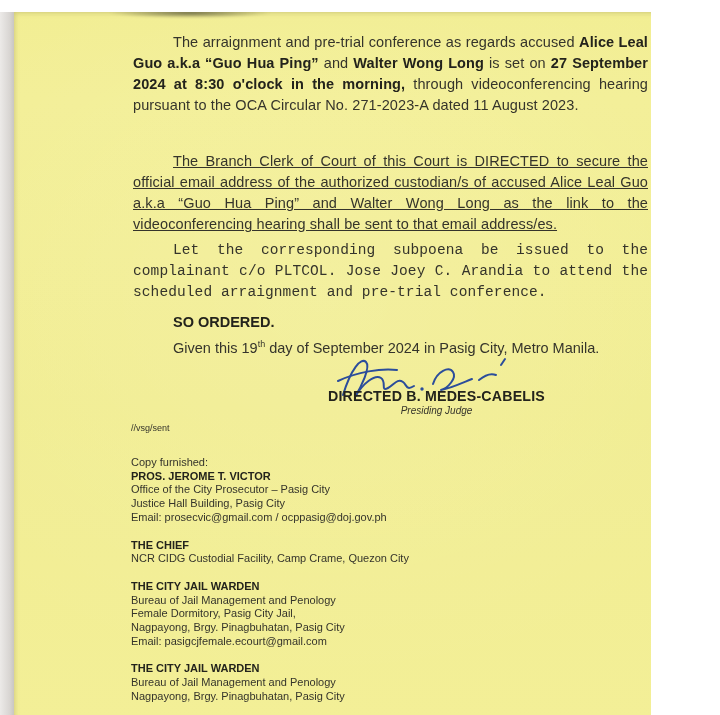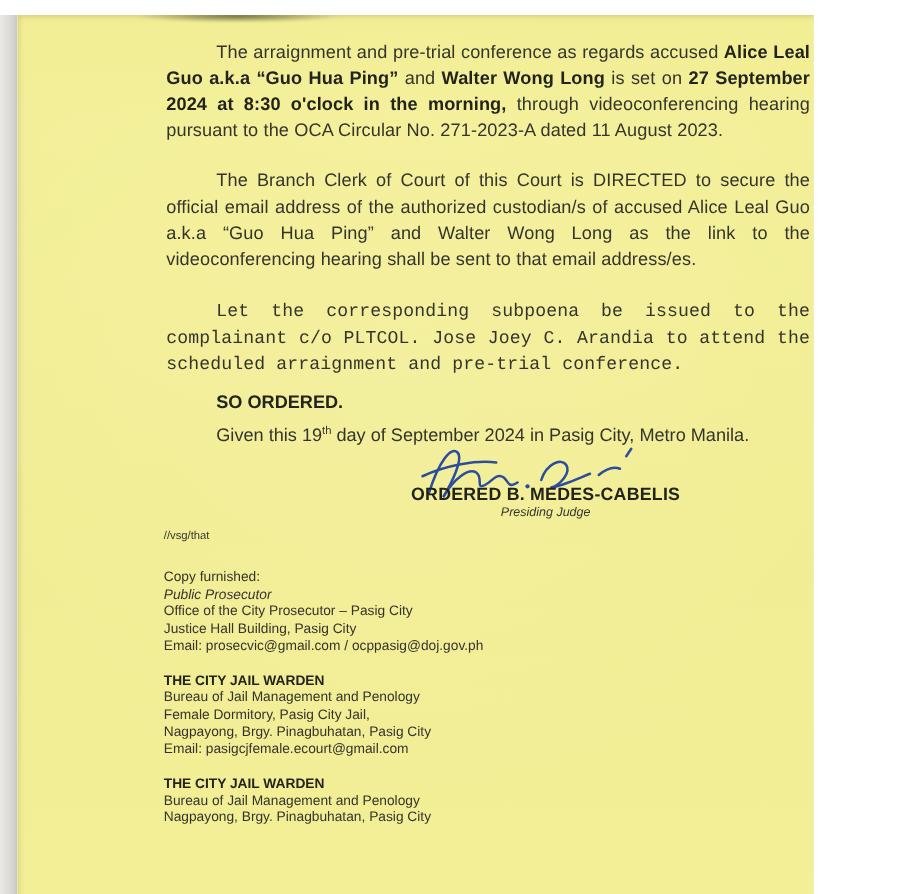--- a/index.html
+++ b/index.html
@@ -31,21 +31,21 @@
   }
   .body-text{
     position:absolute; left:119px; top:0; width:515px; color:var(--ink);
     font-size:14.5px; line-height:21px;
   }
   .para{
     position:absolute; left:0; width:515px; margin:0;
     text-align:justify; text-indent:40px; letter-spacing:.1px;
   }
   .para b, .seg-b{font-weight:700; color:var(--bold-ink);}
-  .p1{top:20px;} .p2{top:123px;} .p3{top:228px;font-family:Liberation Mono, monospace;}
+  .p1{top:20px;} .p2{top:139px;text-decoration:underline;} .p3{top:228px;font-family:Liberation Mono, monospace;}
   .so-ordered{position:absolute; left:40px; top:300px; font-weight:700; color:var(--bold-ink); font-size:14.5px;}
   .given-line{position:absolute; left:40px; top:322px; font-size:14.5px; width:480px;}
   .sig-wrap{position:absolute; left:321px; top:341px; width:180px; height:48px;}
   .sig-wrap svg{display:block;}
   .judge-block{position:absolute; left:295px; top:376px; width:255px; text-align:center;}
   .judge-name{font-weight:700; font-size:14.2px; color:var(--bold-ink); letter-spacing:.2px;}
   .judge-title{font-style:italic; font-size:10px; color:var(--ink); margin-top:1px;text-align:center;}
   .initials{position:absolute; left:117px; top:411px; font-size:9px; color:var(--ink);}
   .copy-block{position:absolute; left:117px; top:444px; width:430px; font-size:11px; line-height:13.7px; color:var(--ink);}
   .copy-label{margin:0 0 0 0;}
@@ -78,33 +78,37 @@
         <path d="M20 44 C 28 30, 40 21, 46 25 C 52 29, 45 39, 53 35 C 59 32, 62 25, 68 29 C 72 32, 71 38, 79 33"></path>
         <path d="M3 28 C 22 19, 46 15, 62 17"></path>
         <circle cx="87" cy="36" r="1.7" fill="#2b4d9b" stroke="none"></circle>
         <path d="M98 31 C 102 18, 114 13, 118 19 C 122 25, 113 35, 106 37 C 114 36, 127 30, 137 26"></path>
         <path d="M144 27 C 150 22, 156 20, 161 22"></path>
         <path d="M166 12 l 4 -6"></path>
       </svg>
     </div>
 
     <div class="judge-block">
-      <div class="judge-name">ORDERED B. MEDES-CABELIS</div>
+      <div class="judge-name">DIRECTED B. MEDES-CABELIS</div>
       <div class="judge-title">Presiding Judge</div>
     </div>
 
-    <div class="initials">//vsg/that</div>
+    <div class="initials">//vsg/sent</div>
 
     <div class="copy-block">
       <div class="copy-label">Copy furnished:</div>
       <div class="recipient">
-          <div style="font-style: italic;">Public Prosecutor</div>
+          <div style="font-weight: 700; color: var(--bold-ink);">PROS. JEROME T. VICTOR</div>
           <div>Office of the City Prosecutor – Pasig City</div>
           <div>Justice Hall Building, Pasig City</div>
           <div>Email: prosecvic@gmail.com / ocppasig@doj.gov.ph</div>
+        </div>
+      <div class="recipient">
+          <div style="font-weight: 700; color: var(--bold-ink);">THE CHIEF</div>
+          <div>NCR CIDG Custodial Facility, Camp Crame, Quezon City</div>
         </div>
       <div class="recipient">
           <div style="font-weight: 700; color: var(--bold-ink);">THE CITY JAIL WARDEN</div>
           <div>Bureau of Jail Management and Penology</div>
           <div>Female Dormitory, Pasig City Jail,</div>
           <div>Nagpayong, Brgy. Pinagbuhatan, Pasig City</div>
           <div>Email: pasigcjfemale.ecourt@gmail.com</div>
         </div>
       <div class="recipient">
           <div style="font-weight: 700; color: var(--bold-ink);">THE CITY JAIL WARDEN</div>

